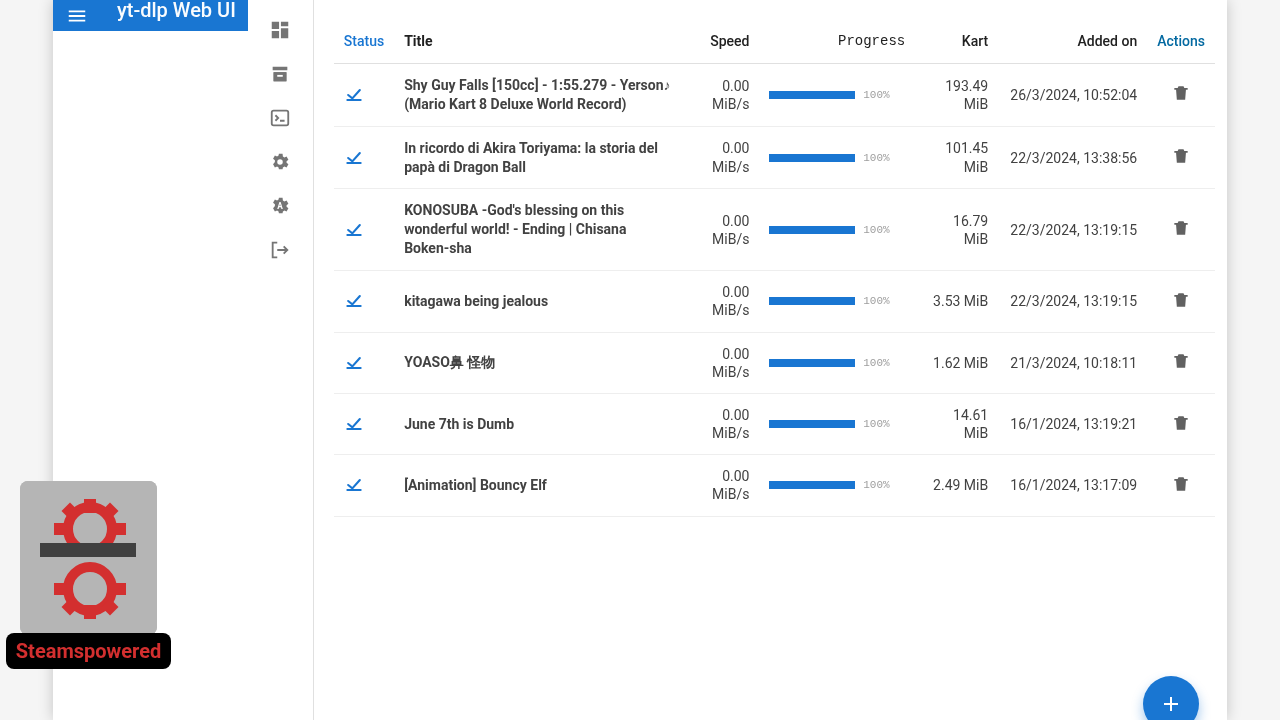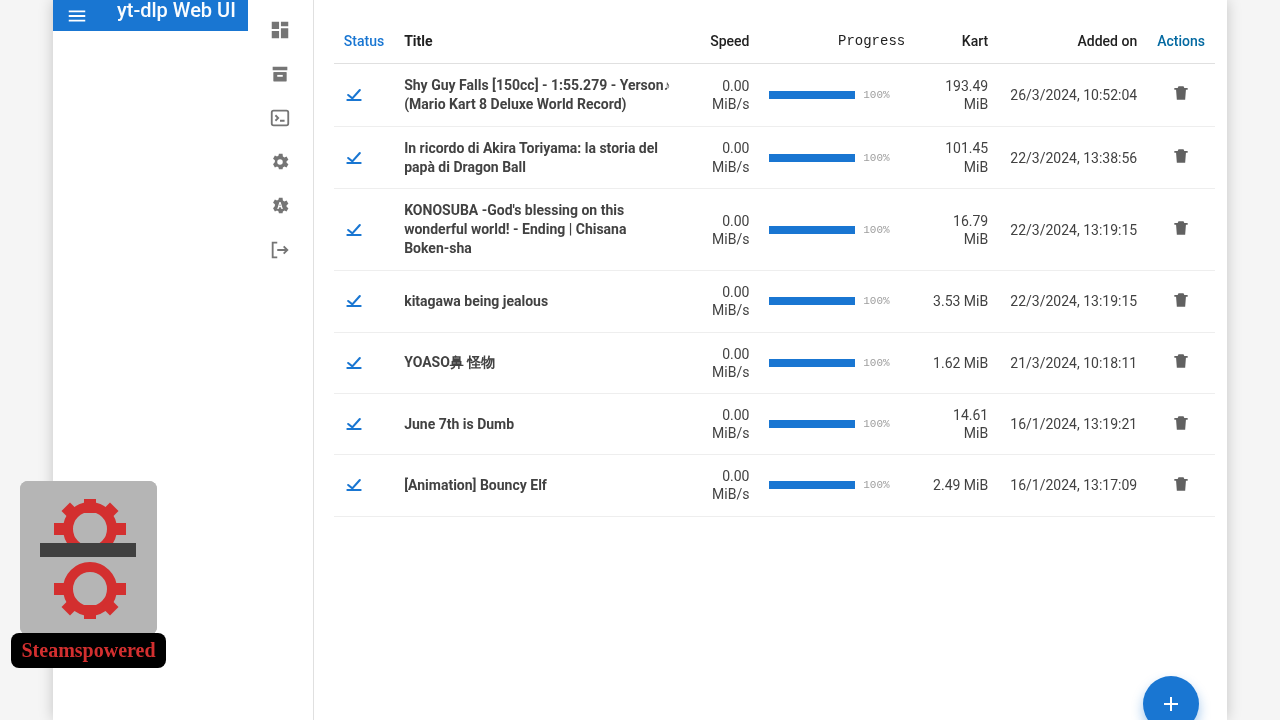--- a/index.html
+++ b/index.html
@@ -126,21 +126,20 @@
   overflow: hidden;
 }
 .wm-label {
   margin-top: -2px;
   background: #000000;
   color: #d32f2f;
   font-weight: 700;
   font-size: 20px;
   padding: 6px 10px;
   border-radius: 8px;
-  font-family: Liberation Serif, serif;
 }
 svg { display: block; }
 </style>
 </head>
 <body>
 
 <div class="app-shell">
   <div class="titlebar">
     <div class="menu-btn">
       <svg width="22" height="22" viewBox="0 0 24 24" fill="currentColor">

